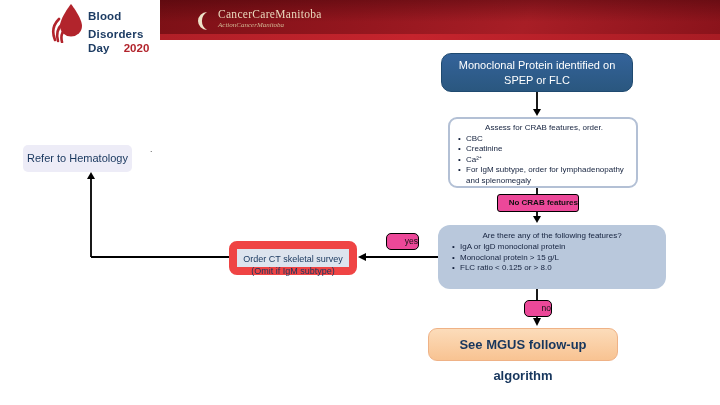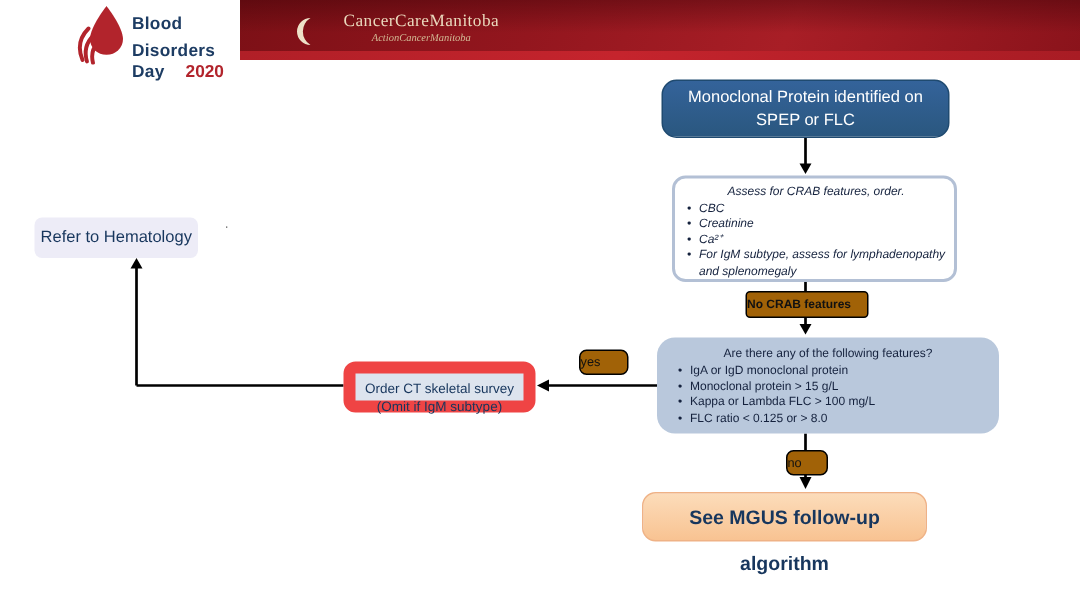--- a/index.html
+++ b/index.html
@@ -18,37 +18,37 @@
   .banner::after {
     content:""; position:absolute; left:0; bottom:0; width:100%; height:6px;
     background:linear-gradient(90deg,#b01f27,#c5242d 45%,#a81c24);
   }
   .blood-logo { position:absolute; left:50px; top:3px; display:flex; z-index:5; }
   .bd-text { margin-left:4px; padding-top:3px; }
   .bd-line { font-size:11.5px; font-weight:bold; color:#1d3c63; line-height:11.5px; letter-spacing:0.2px;text-align:right; }
   .bd-day-row { display:flex; align-items:baseline;gap:12px; }
   .bd-year { font-size:11.5px; font-weight:bold; color:#b2242c; margin-left:2px; }
   .ccmb-logo { position:absolute; left:195px; top:8px; display:flex; z-index:5; }
-  .ccmb-text { margin-left:16px;text-align:center; }
+  .ccmb-text { margin-left:5px; }
   .ccmb-name { font-family:"Liberation Serif", serif; font-size:11.5px; color:#ead9bd; line-height:13px; letter-spacing:0.3px; }
   .ccmb-tagline { font-family:"Liberation Serif", serif; font-style:italic; font-size:7px; color:#d3ba95; line-height:9px; }
 
   
   .node { position:absolute; box-sizing:border-box; z-index:2; }
   .start-box {
     left:441px; top:53px; width:192px; height:39px;
     background:linear-gradient(180deg,#34639a 0%,#2a577f 100%);
     border:1.5px solid #1f4a70; border-radius:10px;
     color:#ffffff; font-size:11px; line-height:14.5px; text-align:center;
     padding:4px 8px 0 8px;
   }
   .assess-box {
     left:448px; top:117px; width:190px; height:71px;
     background:#ffffff; border:2px solid #b3c0d5; border-radius:9px;
-    color:#14213d; font-size:8px; padding:4px 4px 12px 6px;font-style:italic;
+    color:#14213d; font-size:8px; padding:4px 4px 12px 6px;
   }
   .assess-title { text-align:center; line-height:10px; margin-bottom:1px; }
   .mini-list { margin:0; padding:0; list-style:none; }
   .mini-list li { position:relative; padding-left:10px; line-height:10.4px; }
   .mini-list li::before { content:"•"; position:absolute; left:2px; top:0; font-size:8px; }
   .refer-box {
     left:23px; top:145px; width:109px; height:27px;
     background:#edecf7; border-radius:5px;
     color:#17365d; font-size:11px; line-height:27px; text-align:center;
   }
@@ -68,22 +68,22 @@
   .mgus-box {
     left:428px; top:328px; width:190px; height:33px;
     background:linear-gradient(180deg,#fcdcba 0%,#f8c392 100%);
     border:1px solid #efb286; border-radius:9px;
     color:#17365d; font-weight:bold; font-size:13px; line-height:31px; text-align:center;
   }
 
   
   .label-box {
     position:absolute; z-index:3; box-sizing:border-box;
-    background:#a16207; border:1.2px solid #000000;
-    text-align:left; color:#111111;
+    background:#ec4899; border:1.2px solid #000000;
+    text-align:right; color:#111111;
   }
   .no-crab-label { left:497px; top:194px; width:82px; height:18px; font-size:8px; font-weight:600; line-height:15px; border-radius:3px; }
   .yes-label { left:386px; top:233px; width:33px; height:17px; font-size:8.5px; line-height:14px; border-radius:5px; }
   .no-label  { left:524px; top:300px; width:28px; height:17px; font-size:8.5px; line-height:14px; border-radius:5px; }
 
   .connectors { position:absolute; left:0; top:0; z-index:1; pointer-events:none; }
 </style>
 </head>
 <body>
 
@@ -142,32 +142,31 @@
   </svg>
 
   <div class="node start-box">Monoclonal Protein identified on SPEP or FLC</div>
 
   <div class="node assess-box">
     <div class="assess-title">Assess for CRAB features, order.</div>
     <ul class="mini-list">
       <li>CBC</li>
       <li>Creatinine</li>
       <li>Ca²⁺</li>
-      <li>For IgM subtype, assess for lymphadenopathy and splenomegaly</li>
+      <li>For IgM subtype, order for lymphadenopathy and splenomegaly</li>
     </ul>
   </div>
 
   <div class="label-box no-crab-label">No CRAB features</div>
 
   <div class="node features-box">
     <div class="features-title">Are there any of the following features?</div>
     <ul class="mini-list">
       <li>IgA or IgD monoclonal protein</li>
       <li>Monoclonal protein &gt; 15 g/L</li>
-      <li>Kappa or Lambda FLC &gt; 100 mg/L</li>
       <li>FLC ratio &lt; 0.125 or &gt; 8.0</li>
     </ul>
   </div>
 
   <div class="label-box yes-label">yes</div>
 
   <div class="label-box no-label">no</div>
 
   <div class="node ct-box">
     <div>Order CT skeletal survey</div>

